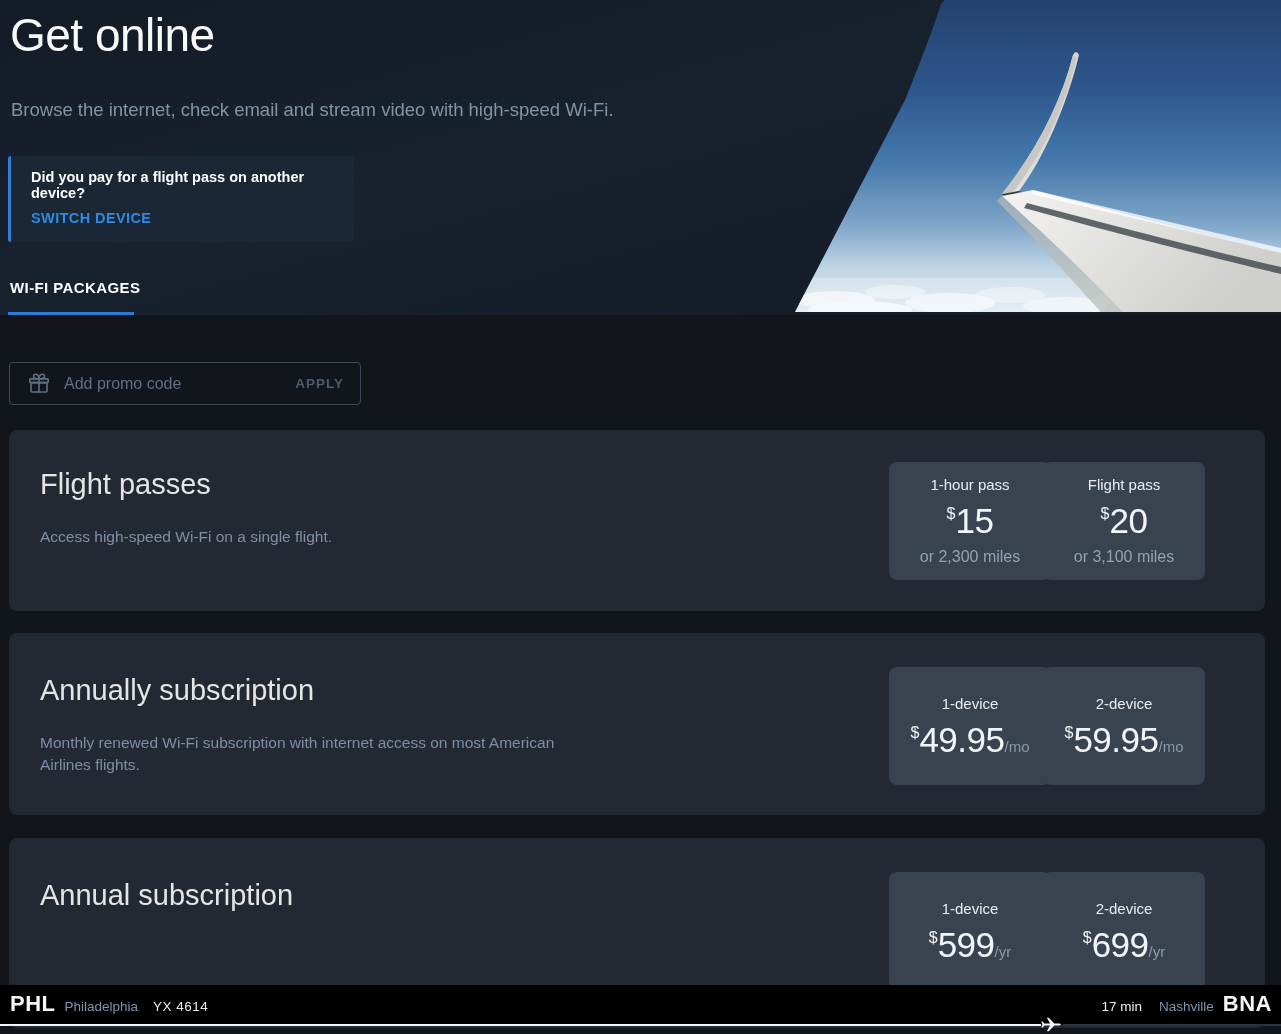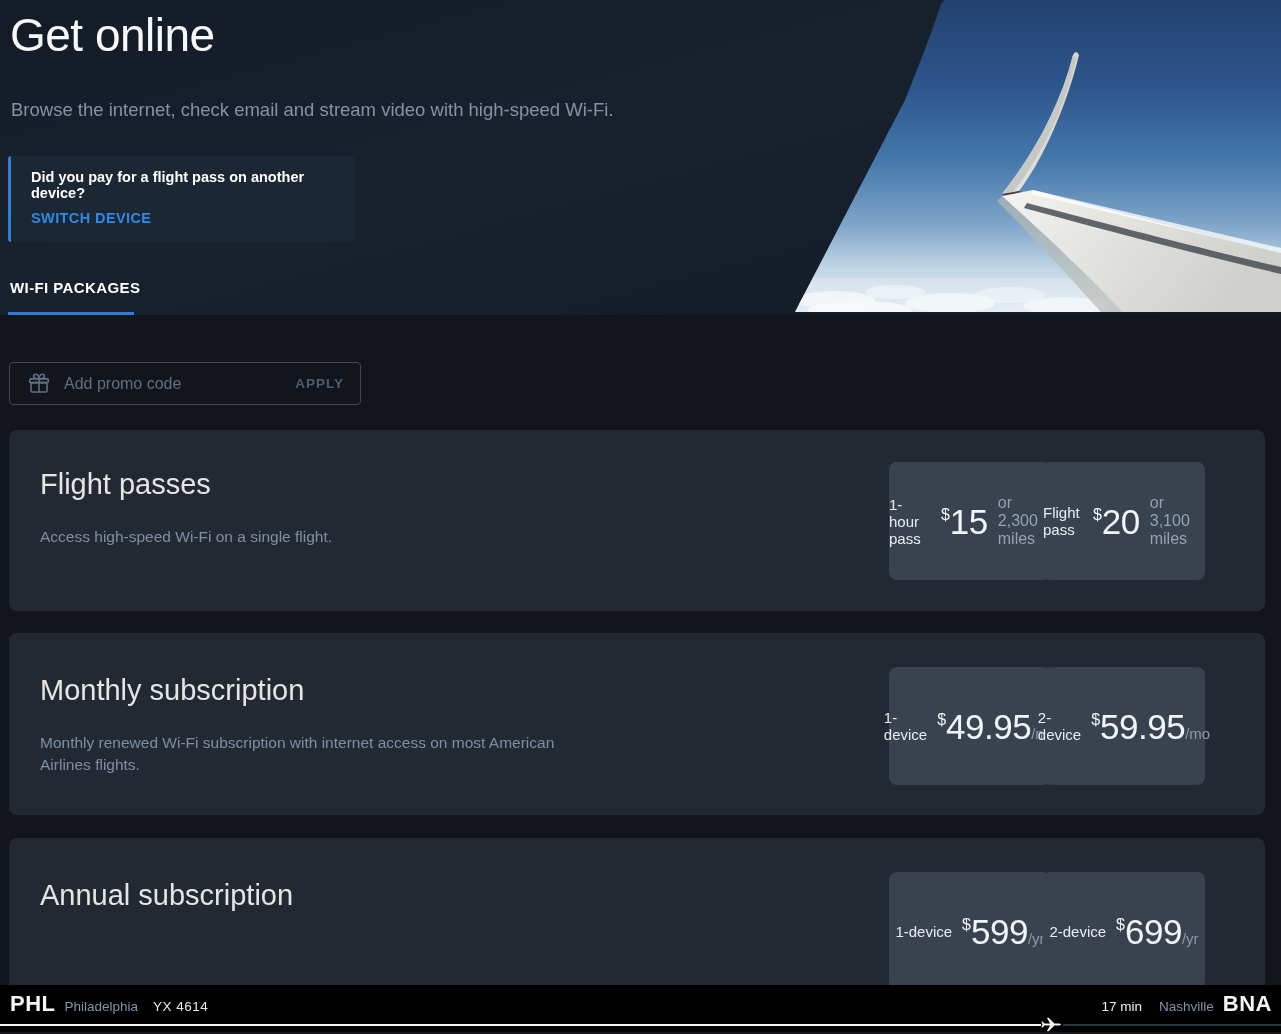--- a/index.html
+++ b/index.html
@@ -79,35 +79,35 @@
   }
   .card-2 .card-title, .card-3 .card-title { top:41px; }
   .card-desc {
     position:absolute; left:31px; top:96px; max-width:540px;
     font-size:15.5px; line-height:21.5px; color:#7e8fa4;
   }
   .card-2 .card-desc, .card-3 .card-desc { top:99px; }
   .tile {
     position:absolute; top:32px; width:162px; height:118px;
     background:#39424f; border-radius:8px;
-    display:flex; flex-direction:row; align-items:center; justify-content:center;
+    display:flex; flex-direction:column; align-items:center; justify-content:center;
     gap:10px; cursor:pointer;
   }
   .card-2 .tile, .card-3 .tile { top:34px; }
   .tile.t1 { left:880px; }
   .tile.t2 { left:1034px; }
   .tile-label { font-size:15px; color:#e9edf2; }
   .tile-price { display:flex; align-items:flex-start; line-height:1; color:#f2f5f8; }
   .tile-price .cur { font-size:16px; font-weight:300; margin-top:3px; }
   .tile-price .num { font-size:35px; font-weight:300; letter-spacing:-0.5px; }
   .tile-price .sfx { font-size:15px; color:#8c99a9; align-self:flex-end; margin-bottom:3px; }
   .tile-note { font-size:16px; color:#93a2b5; }
   
   .footer {
-    position:absolute; left:0; top:985px; width:1281px; height:47px;
+    position:absolute; left:0; top:985px; width:1281px; height:40px;
     background:#000; z-index:20;
   }
   .fb-left { position:absolute; left:10px; top:6px; display:flex; align-items:baseline; }
   .fb-right { position:absolute; right:9px; top:6px; display:flex; align-items:baseline; }
   .fb-code { font-size:22px; font-weight:bold; color:#f4f6f8; letter-spacing:0.5px; }
   .fb-city { font-size:13.5px; color:#8094ab; }
   .fb-flightnum { font-size:13.5px; color:#e8ecf1; letter-spacing:0.5px; }
   .fb-time { font-size:13.5px; color:#eef1f5; }
   .fb-left .fb-city { margin-left:9px; }
   .fb-left .fb-flightnum { margin-left:15px; }
@@ -204,21 +204,21 @@
     <div class="tile-label">Flight pass</div>
     <div class="tile-price">
       <span class="cur">$</span>
         <span class="num">20</span>
     </div>
     <div class="tile-note">or 3,100 miles</div>
   </div>
 </div>
 
 <div class="card card-2">
-  <div class="card-title">Monthly subscription</div>
+  <div class="card-title">Annually subscription</div>
   <div class="card-desc">Monthly renewed Wi-Fi subscription with internet access on most American Airlines flights.</div>
   <div class="tile t1">
     <div class="tile-label">1-device</div>
     <div class="tile-price">
       <span class="cur">$</span>
         <span class="num">49.95</span>
         <span class="sfx">/mo</span>
     </div>
   </div>
   <div class="tile t2">

